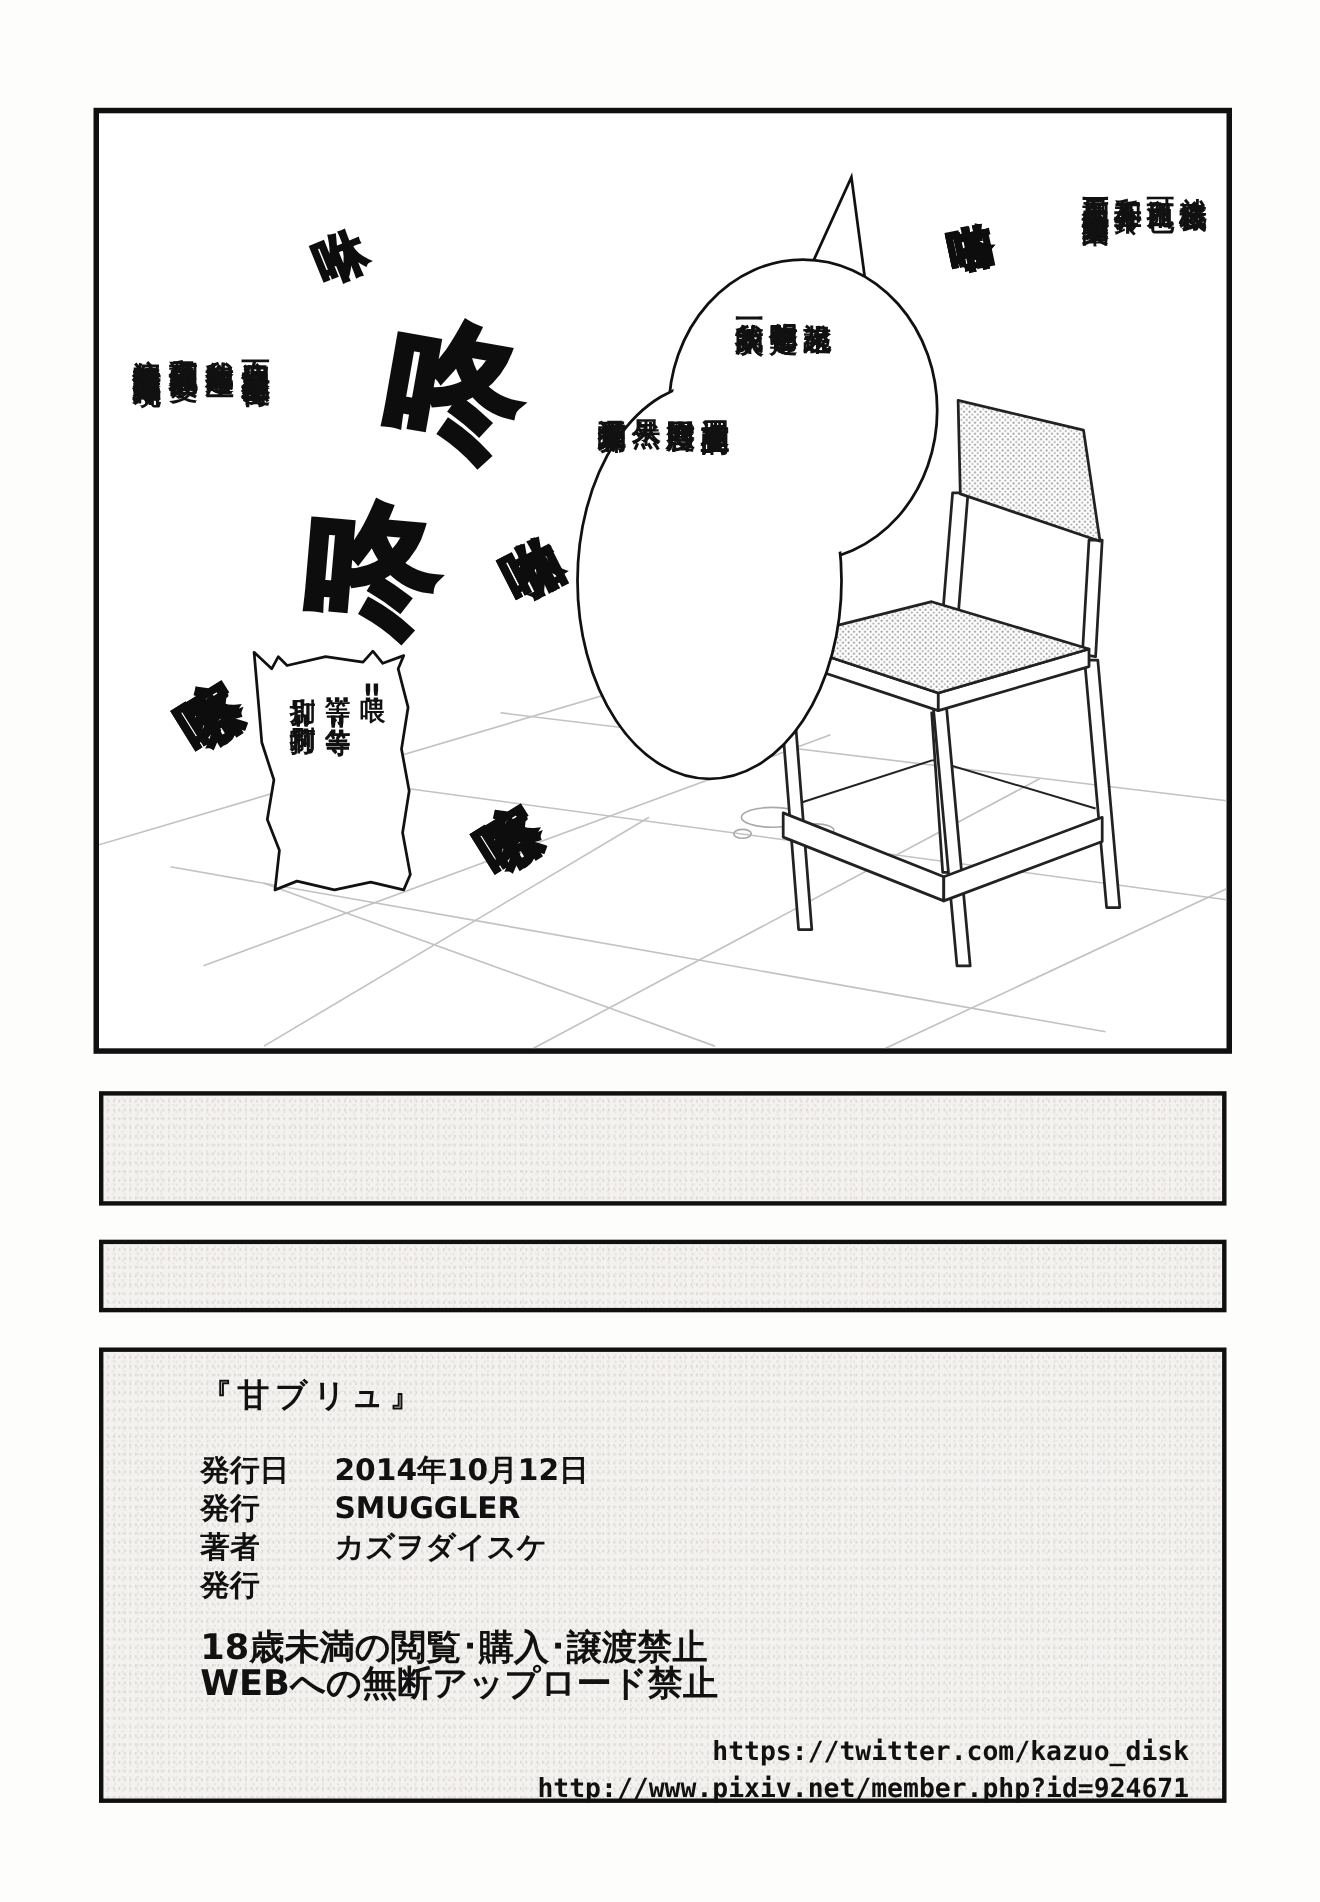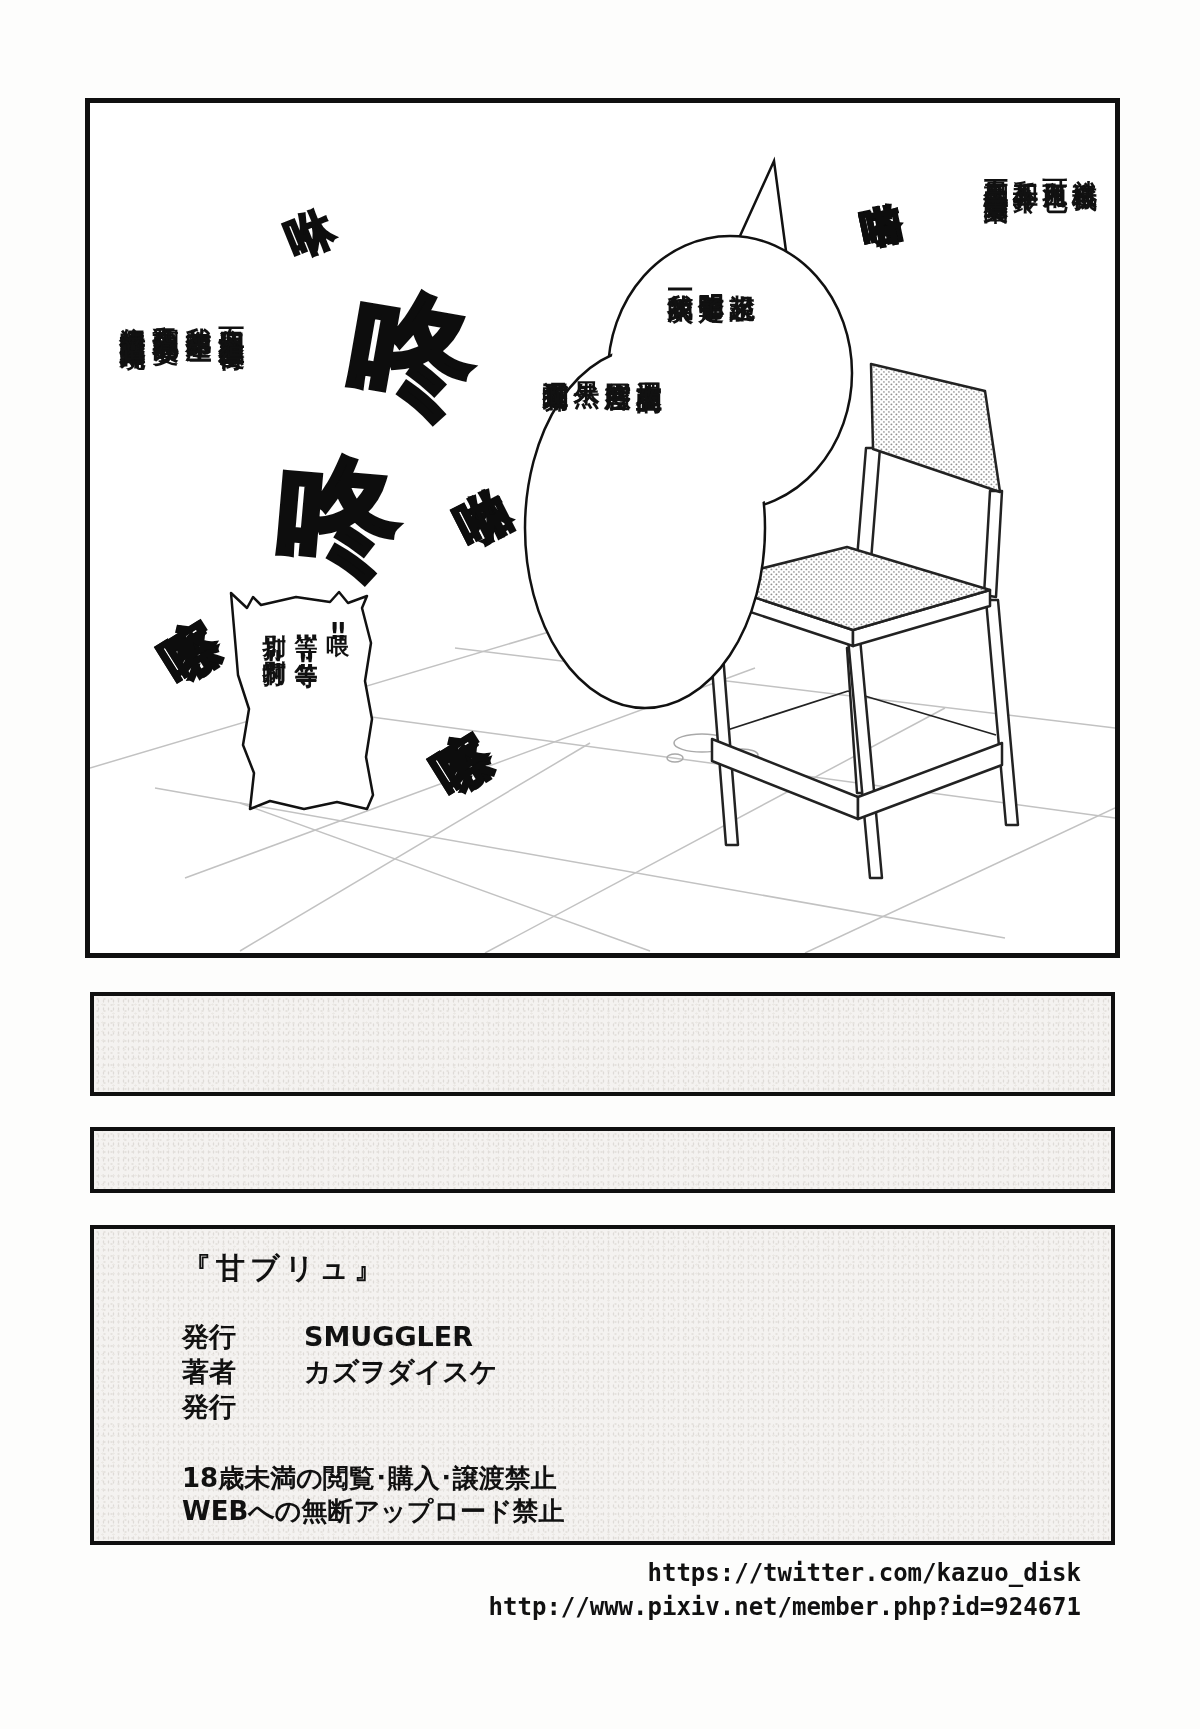--- a/index.html
+++ b/index.html
@@ -16,21 +16,21 @@
     background-color:#f4f2f0;
     background-image:
       radial-gradient(#e5e2de 1px, transparent 1.3px),
       radial-gradient(#ebe8e4 1px, transparent 1.5px),
       radial-gradient(#dedbd7 0.8px, transparent 1.1px);
     background-size:7px 6px,11px 9px,5px 8px;
     background-position:0 0,3px 4px,2px 1px;
   }
   .panel-strip1{left:90px;top:992px;width:1025px;height:104px;}
   .panel-strip2{left:90px;top:1127px;width:1025px;height:66px;}
-  .panel-colophon{left:90px;top:1225px;width:1025px;height:320px;}
+  .panel-colophon{left:90px;top:1225px;width:1025px;height:414px;}
 
   
   .vtext{writing-mode:vertical-rl;text-orientation:upright;position:absolute;}
   .vtext p{margin:0;}
   .narr-right{right:16px;top:56px;height:320px;font-size:25px;line-height:1.18;letter-spacing:2px;font-weight:600;}
   .narr-left{left:26px;top:203px;height:340px;font-size:26px;line-height:1.27;letter-spacing:2px;font-weight:600;}
   .bubble-text{left:438px;top:170px;width:230px;height:410px;font-size:26px;line-height:1.2;letter-spacing:1px;font-weight:600;}
   .bubble-text p.drop{padding-top:88px;}
   .shout-text{left:168px;top:514px;height:190px;font-size:23px;line-height:1.38;letter-spacing:1px;font-weight:700;}
 
@@ -47,21 +47,21 @@
   .sfx-5{left:762px;top:72px;font-size:40px;transform:rotate(-12deg);}
   .sfx-6{left:34px;top:484px;font-size:56px;transform:rotate(-32deg);}
   .sfx-7{left:306px;top:596px;font-size:56px;transform:rotate(-32deg);}
 
   
   .colophon-inner{position:absolute;left:88px;top:20px;right:30px;}
   .colophon-title{font-family:"DejaVu Serif","Liberation Serif",serif;font-size:29px;font-weight:700;letter-spacing:5px;margin:0 0 30px 0;}
   .credit-row{display:flex;font-size:27px;font-weight:600;line-height:35px;}
   .credit-label{width:108px;}
   .credit-value{margin-left:14px;}
-  .notices{margin-top:38px;font-size:26px;font-weight:600;line-height:33px;}
+  .notices{margin-top:22px;font-size:32px;font-weight:600;line-height:33px;}
   .urls{margin-top:28px;font-family:"DejaVu Sans Mono","Liberation Mono",monospace;font-size:24px;font-weight:600;line-height:34px;text-align:right;}
   .notices p,.urls p{margin:0;}
 
   svg{position:absolute;left:0;top:0;}
 </style>
 </head>
 <body>
 
 <div class="page">
 
@@ -177,20 +177,24 @@
   </div>
 
   <div class="panel panel-strip1 texture"></div>
   <div class="panel panel-strip2 texture"></div>
 
   <div class="panel panel-colophon texture">
     <div class="colophon-inner">
       <p class="colophon-title">『甘ブリュ』</p>
 
       <div class="credit-row">
+        <span class="credit-label">発行日</span>
+        <span class="credit-value">2014年10月12日</span>
+      </div>
+      <div class="credit-row">
         <span class="credit-label">発行</span>
         <span class="credit-value">SMUGGLER</span>
       </div>
       <div class="credit-row">
         <span class="credit-label">著者</span>
         <span class="credit-value">カズヲダイスケ</span>
       </div>
       <div class="credit-row">
         <span class="credit-label">発行</span>
       </div>

